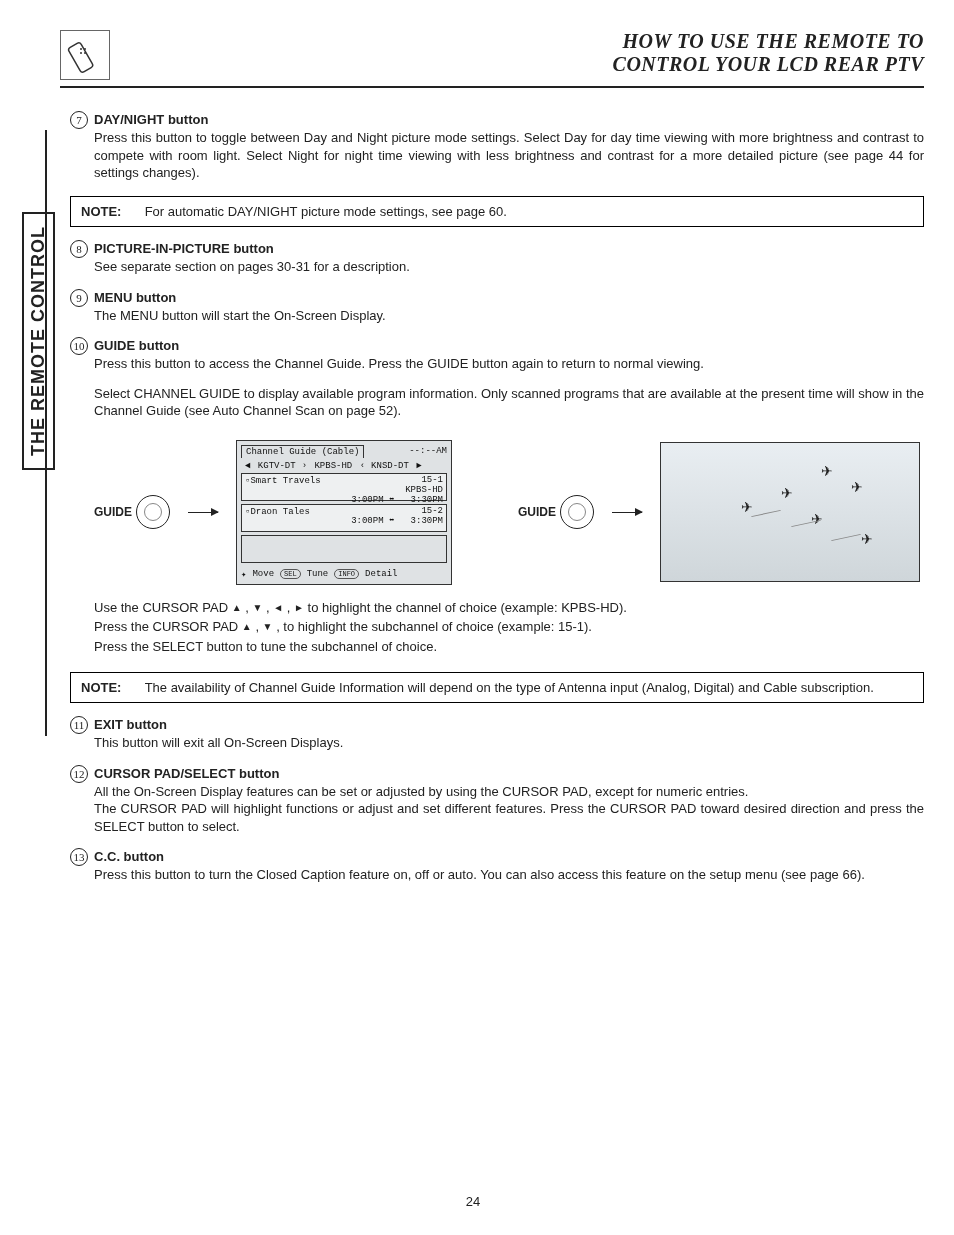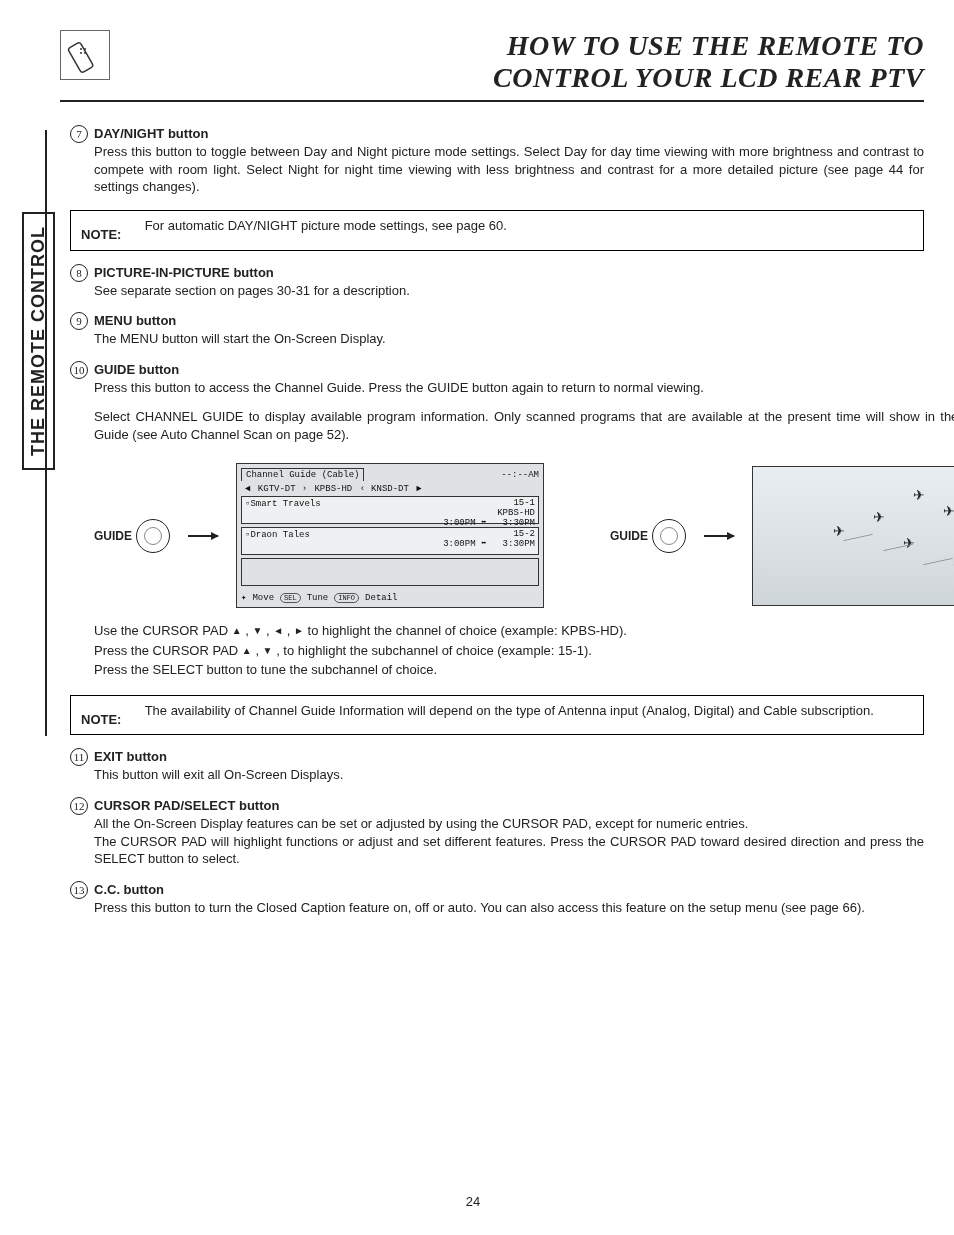--- a/index.html
+++ b/index.html
@@ -27,21 +27,21 @@
   .logo-box {
     width: 50px; height: 50px;
     border: 1px solid #666;
     display: flex; align-items: center; justify-content: center;
     margin-right: 10px;
   }
   .logo-box svg { width: 36px; height: 36px; }
   .title {
     flex: 1;
     text-align: right;
-    font-size: 28px;
+    font-size: 20px;
     font-weight: bold;
     font-style: italic;
     letter-spacing: 0.5px;
     line-height: 1.15;
     font-family: "Times New Roman", serif;
   }
   .side-tab {
     position: absolute;
     left: 22px;
     top: 470px;
@@ -83,21 +83,21 @@
   }
   .item .body { flex: 1; }
   .item .body .h { font-weight: bold; margin-bottom: 2px; }
   .item .body p { line-height: 1.35; text-align: justify; }
   .note-box {
     border: 1.5px solid #000;
     padding: 6px 10px;
     margin: 8px 0 14px 0;
     line-height: 1.35;
   }
-  .note-box .nl { font-weight: bold; display: inline-block; width: 60px; vertical-align: top; margin-top: 9px; }
+  .note-box .nl { font-weight: bold; display: inline-block; width: 60px; vertical-align: top; }
   .note-box .nt { display: inline-block; width: calc(100% - 70px); vertical-align: top; text-align: justify; }
   .guide-row {
     display: flex;
     align-items: center;
     gap: 18px;
     margin: 20px 0 14px 0;
   }
   .guide-btn {
     display: flex;
     flex-direction: row;
@@ -111,21 +111,21 @@
     border-radius: 50%;
     display: flex; align-items: center; justify-content: center;
   }
   .guide-btn-circle .inner { width: 18px; height: 18px; border: 1px solid #888; border-radius: 50%; }
   .arrow-line { width: 30px; height: 1.5px; background: #222; position: relative; }
   .arrow-line::after {
     content: ""; position: absolute; right: -1px; top: -3.5px;
     border-left: 8px solid #222; border-top: 4px solid transparent; border-bottom: 4px solid transparent;
   }
   .cg-box {
-    width: 308px;
+    width: 216px;
     border: 1.5px solid #333;
     background: #dfe2e4;
     font-family: "Courier New", monospace;
     font-size: 9px;
     color: #111;
     padding: 4px;
   }
   .cg-title-row { display: flex; justify-content: space-between; align-items: center; margin-bottom: 3px; }
   .cg-tab { display: inline-block; border: 1px solid #333; border-bottom: none; padding: 1px 4px; background: #dfe2e4; position: relative; }
   .cg-ch-row { display: flex; justify-content: flex-start; align-items: center; padding: 0 2px 2px 2px; }

